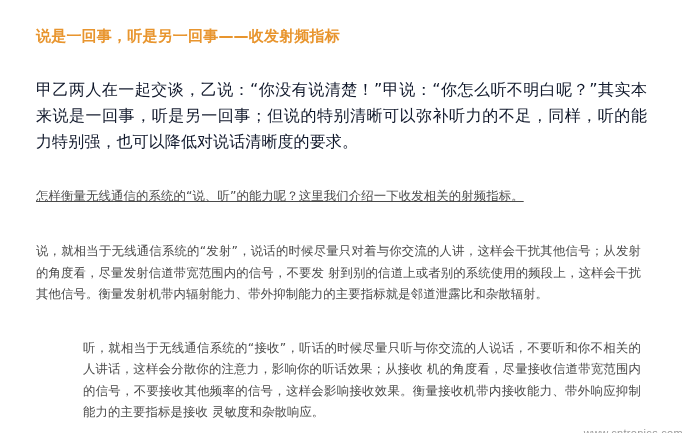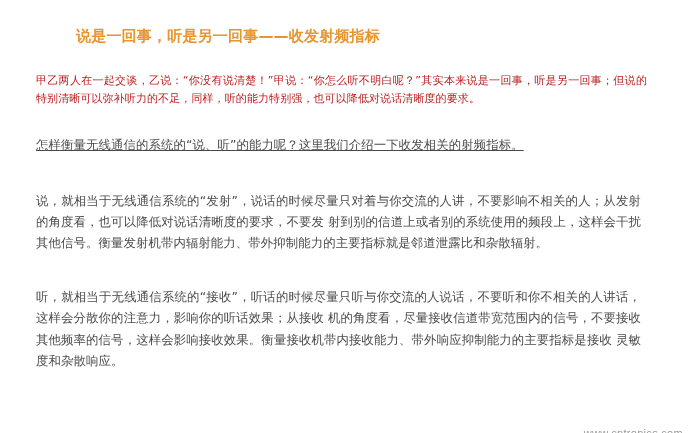--- a/index.html
+++ b/index.html
@@ -22,41 +22,40 @@
     box-sizing: border-box;
     padding: 0;
   }
   .title {
     color: #e8952e;
     font-size: 15px;
     font-weight: bold;
     line-height: 1.4;
     padding: 16px 0 0 36px;
     letter-spacing: 0.2px;
-    margin-left: 40px;
   }
   .lead {
-    color: #b91c1c;
-    font-size: 11px;
+    color: #0f172a;
+    font-size: 16px;
     line-height: 1.62;
     padding: 14px 42px 0 36px;
     text-align: justify;
     letter-spacing: 0.1px;
   }
   .para {
     color: #4a4a4a;
     font-size: 12.4px;
     line-height: 1.72;
     padding: 0 48px 0 36px;
     text-align: justify;
     letter-spacing: 0.1px;
   }
   .para.gap-1 { padding-top: 14px; text-decoration: underline; }
   .para.gap-2 { padding-top: 22px; }
-  .para.gap-3 { padding-top: 20px; }
+  .para.gap-3 { padding-top: 20px; margin-left: 47px; }
   .watermark {
     position: absolute;
     right: 6px;
     bottom: 4px;
     color: #9a9a9a;
     font-size: 11px;
     font-family: "Liberation Sans", sans-serif;
     letter-spacing: 0.3px;
   }
 </style>
@@ -64,19 +63,19 @@
 <body>
 
 <div class="page">
 
   <h1 class="title">说是一回事，听是另一回事——收发射频指标</h1>
 
   <p class="lead">甲乙两人在一起交谈，乙说：“你没有说清楚！”甲说：“你怎么听不明白呢？”其实本来说是一回事，听是另一回事；但说的特别清晰可以弥补听力的不足，同样，听的能力特别强，也可以降低对说话清晰度的要求。</p>
 
   <p class="para gap-1">怎样衡量无线通信的系统的“说、听”的能力呢？这里我们介绍一下收发相关的射频指标。</p>
 
-  <p class="para gap-2">说，就相当于无线通信系统的“发射”，说话的时候尽量只对着与你交流的人讲，不要影响不相关的人；从发射的角度看，也可以降低对说话清晰度的要求，不要发 射到别的信道上或者别的系统使用的频段上，这样会干扰其他信号。衡量发射机带内辐射能力、带外抑制能力的主要指标就是邻道泄露比和杂散辐射。</p>
+  <p class="para gap-2">说，就相当于无线通信系统的“发射”，说话的时候尽量只对着与你交流的人讲，这样会干扰其他信号；从发射的角度看，尽量发射信道带宽范围内的信号，不要发 射到别的信道上或者别的系统使用的频段上，这样会干扰其他信号。衡量发射机带内辐射能力、带外抑制能力的主要指标就是邻道泄露比和杂散辐射。</p>
 
   <p class="para gap-3">听，就相当于无线通信系统的“接收”，听话的时候尽量只听与你交流的人说话，不要听和你不相关的人讲话，这样会分散你的注意力，影响你的听话效果；从接收 机的角度看，尽量接收信道带宽范围内的信号，不要接收其他频率的信号，这样会影响接收效果。衡量接收机带内接收能力、带外响应抑制能力的主要指标是接收 灵敏度和杂散响应。</p>
 
   <div class="watermark">-www.cntronics.com</div>
 
 </div>
 
 </body></html>

